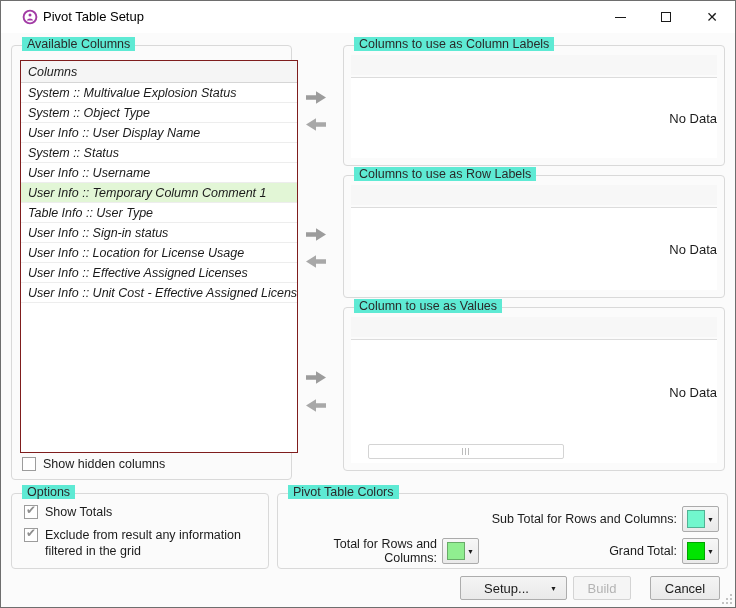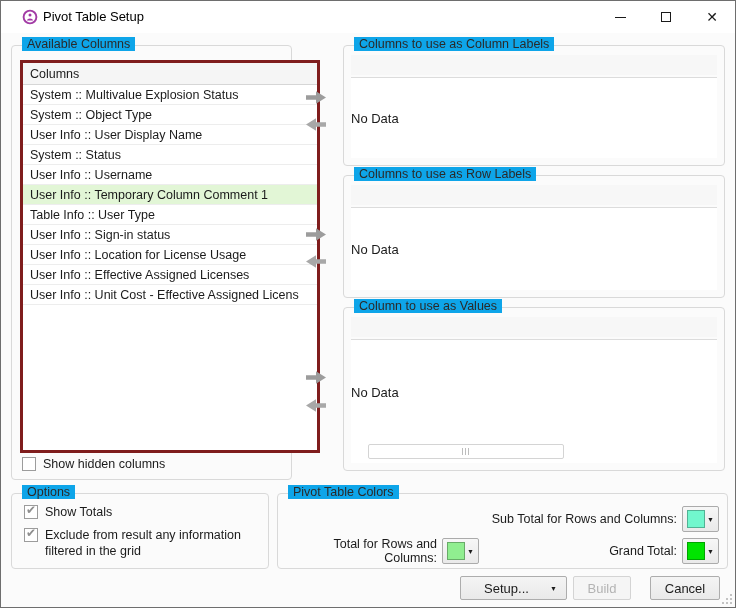--- a/index.html
+++ b/index.html
@@ -14,36 +14,36 @@
   .titlebar { position:absolute; left:0; top:0; right:0; height:32px; background:#ffffff; }
   .app-icon { position:absolute; left:21px; top:8px; width:16px; height:16px; }
   .win-title { position:absolute; left:42px; top:8px; font-size:13px; color:#000; }
   .cap-btn { position:absolute; top:0; width:46px; height:32px; display:flex; align-items:center; justify-content:center; cursor:default; }
   .cap-min { right:92px; } .cap-max { right:46px; } .cap-close { right:0; }
   .min-glyph { width:11px; height:1px; background:#1a1a1a; display:block; }
   .max-glyph { width:10px; height:10px; border:1px solid #1a1a1a; display:block; }
   .close-glyph { font-size:14px; color:#1a1a1a; line-height:1; }
   
   .groupbox { position:absolute; border:1px solid #d9d9d9; border-radius:4px; background:#fbfbfb; }
-  .glabel { position:absolute; top:-9px; left:10px; background:#0ea5e9; padding:0 5px; font-size:12.5px; color:#2a2a2a; white-space:nowrap; }
+  .glabel { position:absolute; top:-9px; left:10px; background:#5eead4; padding:0 5px; font-size:12.5px; color:#2a2a2a; white-space:nowrap; }
   
   #grp-available { left:10px; top:44px; width:281px; height:435px; }
-  .columns-list { position:absolute; left:8px; top:14px; width:300px; bottom:26px; border:3px solid #7f1d1d; background:#fff; overflow:hidden; }
+  .columns-list { position:absolute; left:8px; top:14px; width:278px; bottom:26px; border:1px solid #7f1d1d; background:#fff; overflow:hidden;font-style:italic; }
   .col-header { height:22px; background:#f5f5f5; border-bottom:1px solid #d6d6d6; font-size:12.5px; line-height:22px; padding-left:7px; color:#1b1b1b; }
   .col-row { height:20px; line-height:20px; font-size:12.5px; padding-left:7px; border-bottom:1px solid #ededed; white-space:nowrap; overflow:hidden; background:#fff; }
   .col-row.selected { background:#e2f6d6; }
   
   .cb-row { position:absolute; display:flex; align-items:flex-start; font-size:12.5px; }
   .cb-box { width:14px; height:14px; border:1px solid #9c9c9c; background:#fff; flex:0 0 auto; margin-right:7px; position:relative; margin-top:1px; }
   .cb-box .chk { position:absolute; left:1px; top:-3px; font-size:12px; color:#8e8e8e; }
   .cb-label { line-height:16px; }
   
   .target-box { left:342px; width:382px; }
   .t-head { position:absolute; left:7px; right:7px; top:9px; height:20px; background:#f7f7f7; }
-  .t-body { position:absolute; left:7px; right:7px; top:31px; bottom:7px; background:#ffffff; border-top:1px solid #dcdcdc; display:flex; align-items:center; justify-content:flex-start; }
+  .t-body { position:absolute; left:7px; right:7px; top:31px; bottom:7px; background:#ffffff; border-top:1px solid #dcdcdc; display:flex; align-items:center; justify-content:flex-end; }
   .no-data { font-size:13px; color:#1b1b1b; }
   .h-scrollbar { position:absolute; left:24px; bottom:11px; width:196px; height:15px; background:#fff; border:1px solid #d4d4d4; border-radius:2px; }
   .h-grip { position:absolute; left:50%; top:3px; transform:translateX(-50%); width:8px; height:7px;
             background:repeating-linear-gradient(90deg,#bdbdbd 0 1px,transparent 1px 3px); }
   
   .arrow-btn { position:absolute; left:298px; width:34px; height:24px; background:none; border:none; padding:0; cursor:default; display:flex; align-items:center; justify-content:center; }
   
   #grp-colors { left:276px; top:492px; width:451px; height:76px; }
   .color-field { position:absolute; height:26px; display:flex; align-items:center; }
   .color-label { font-size:12.5px; text-align:right; padding-right:5px; }

